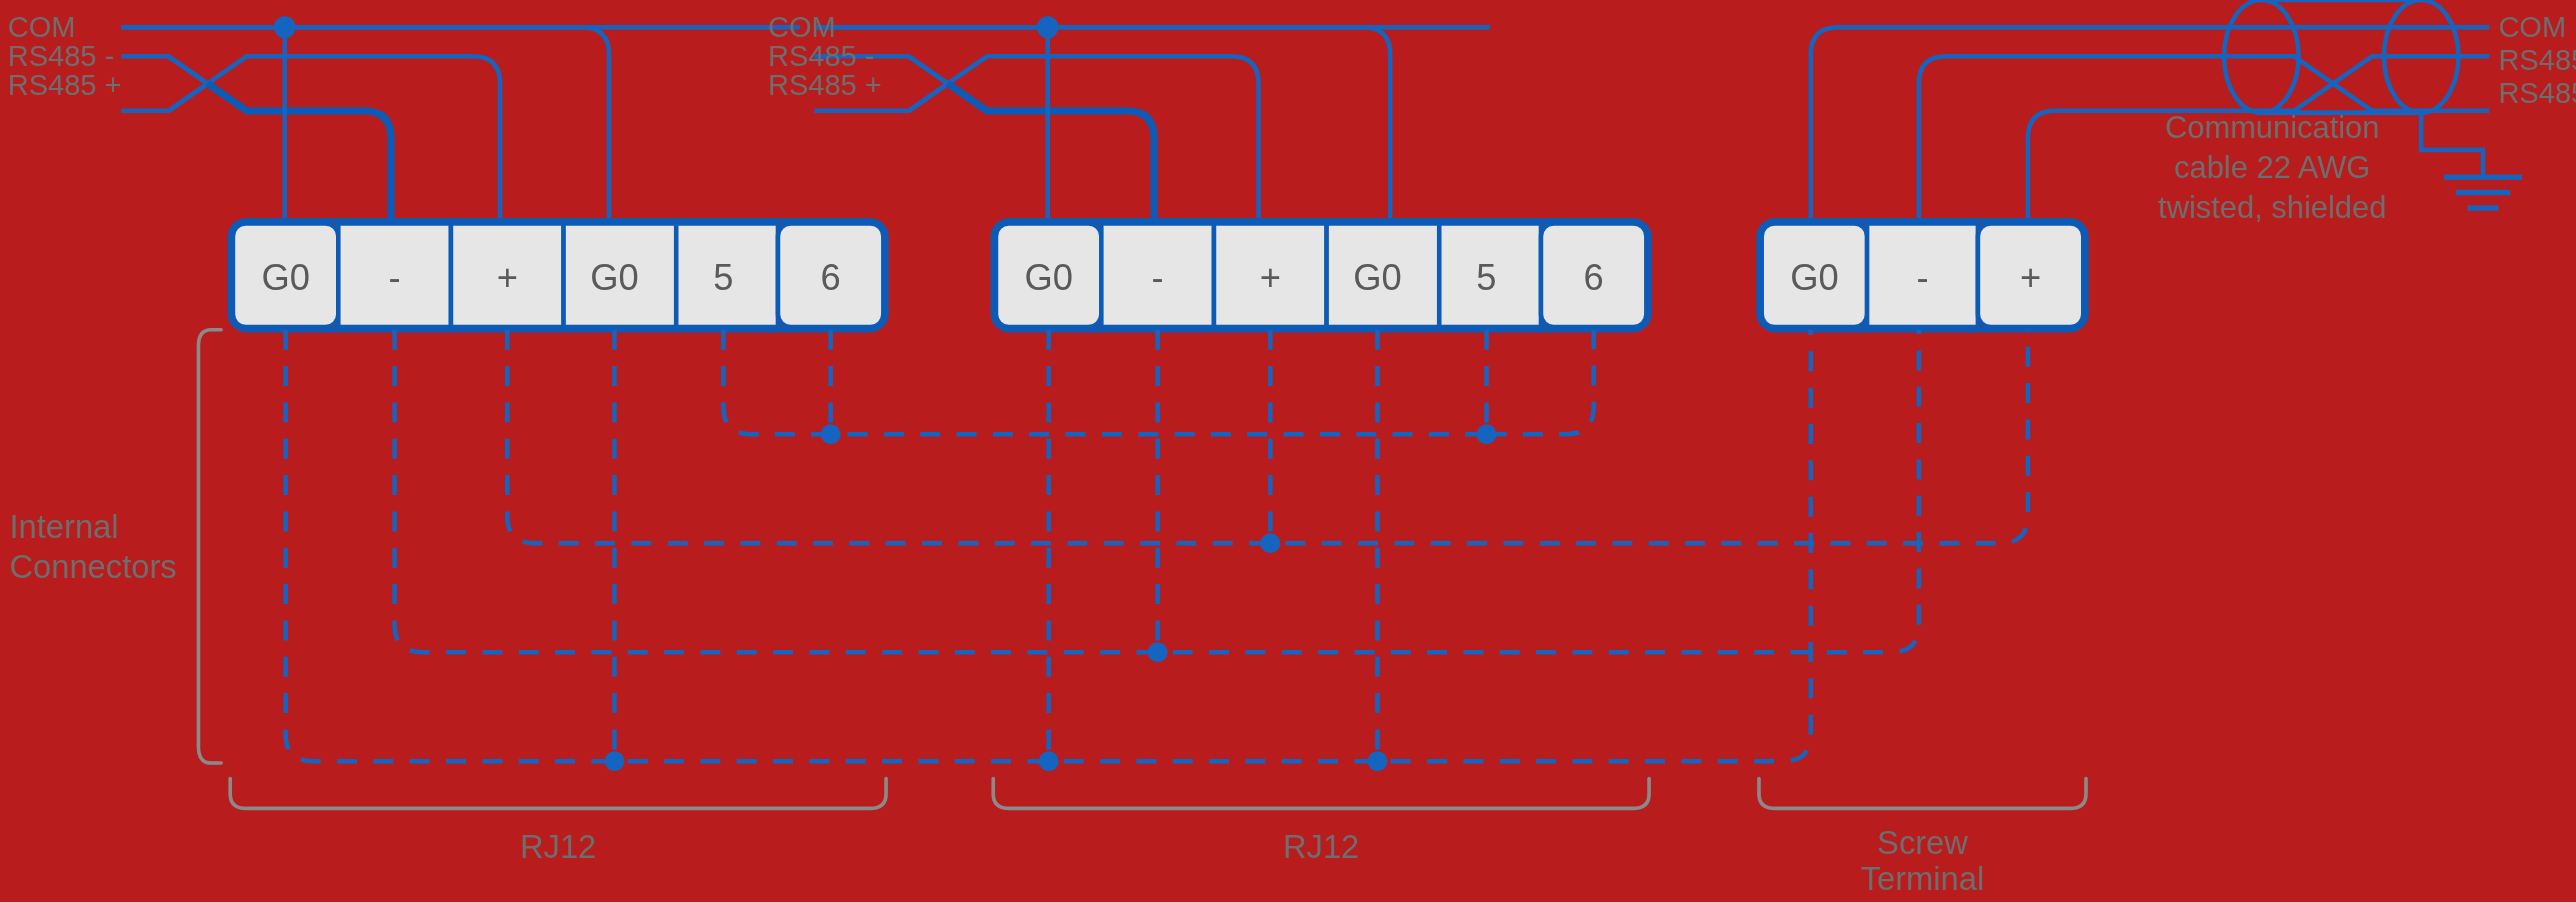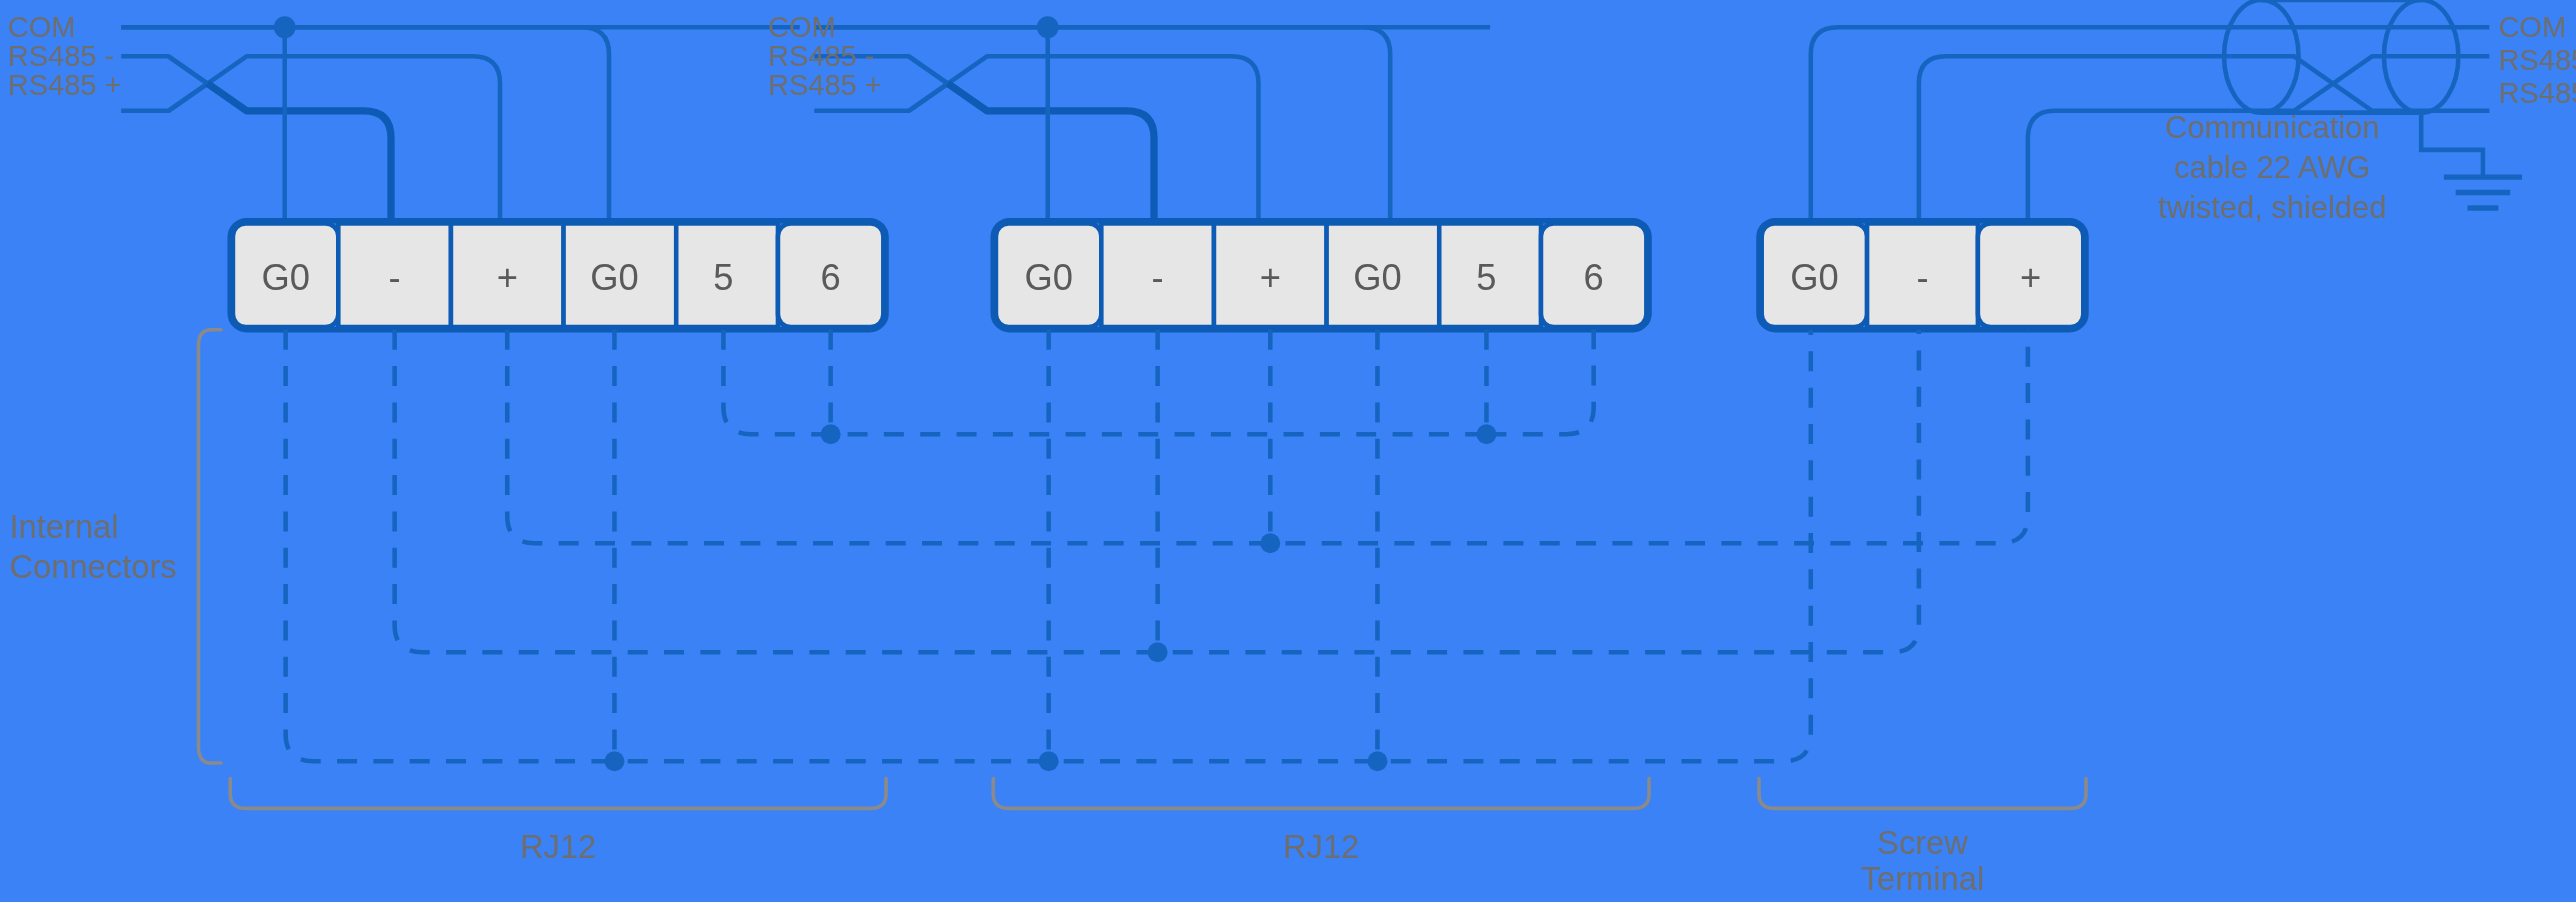--- a/index.html
+++ b/index.html
@@ -8,21 +8,21 @@
     width: 2576px; height: 902px;
     overflow: hidden;
   }
   body {
     font-family: "Liberation Sans", sans-serif;
   }
   #diagram-root {
     position: relative;
     width: 2576px;
     height: 902px;
-    background: #3b82f6;
+    background: #b91c1c;
   }
   svg.canvas {
     position: absolute;
     top: 0; left: 0;
     width: 2576px;
     height: 902px;
     display: block;
   }
   .wire {
     fill: none;

